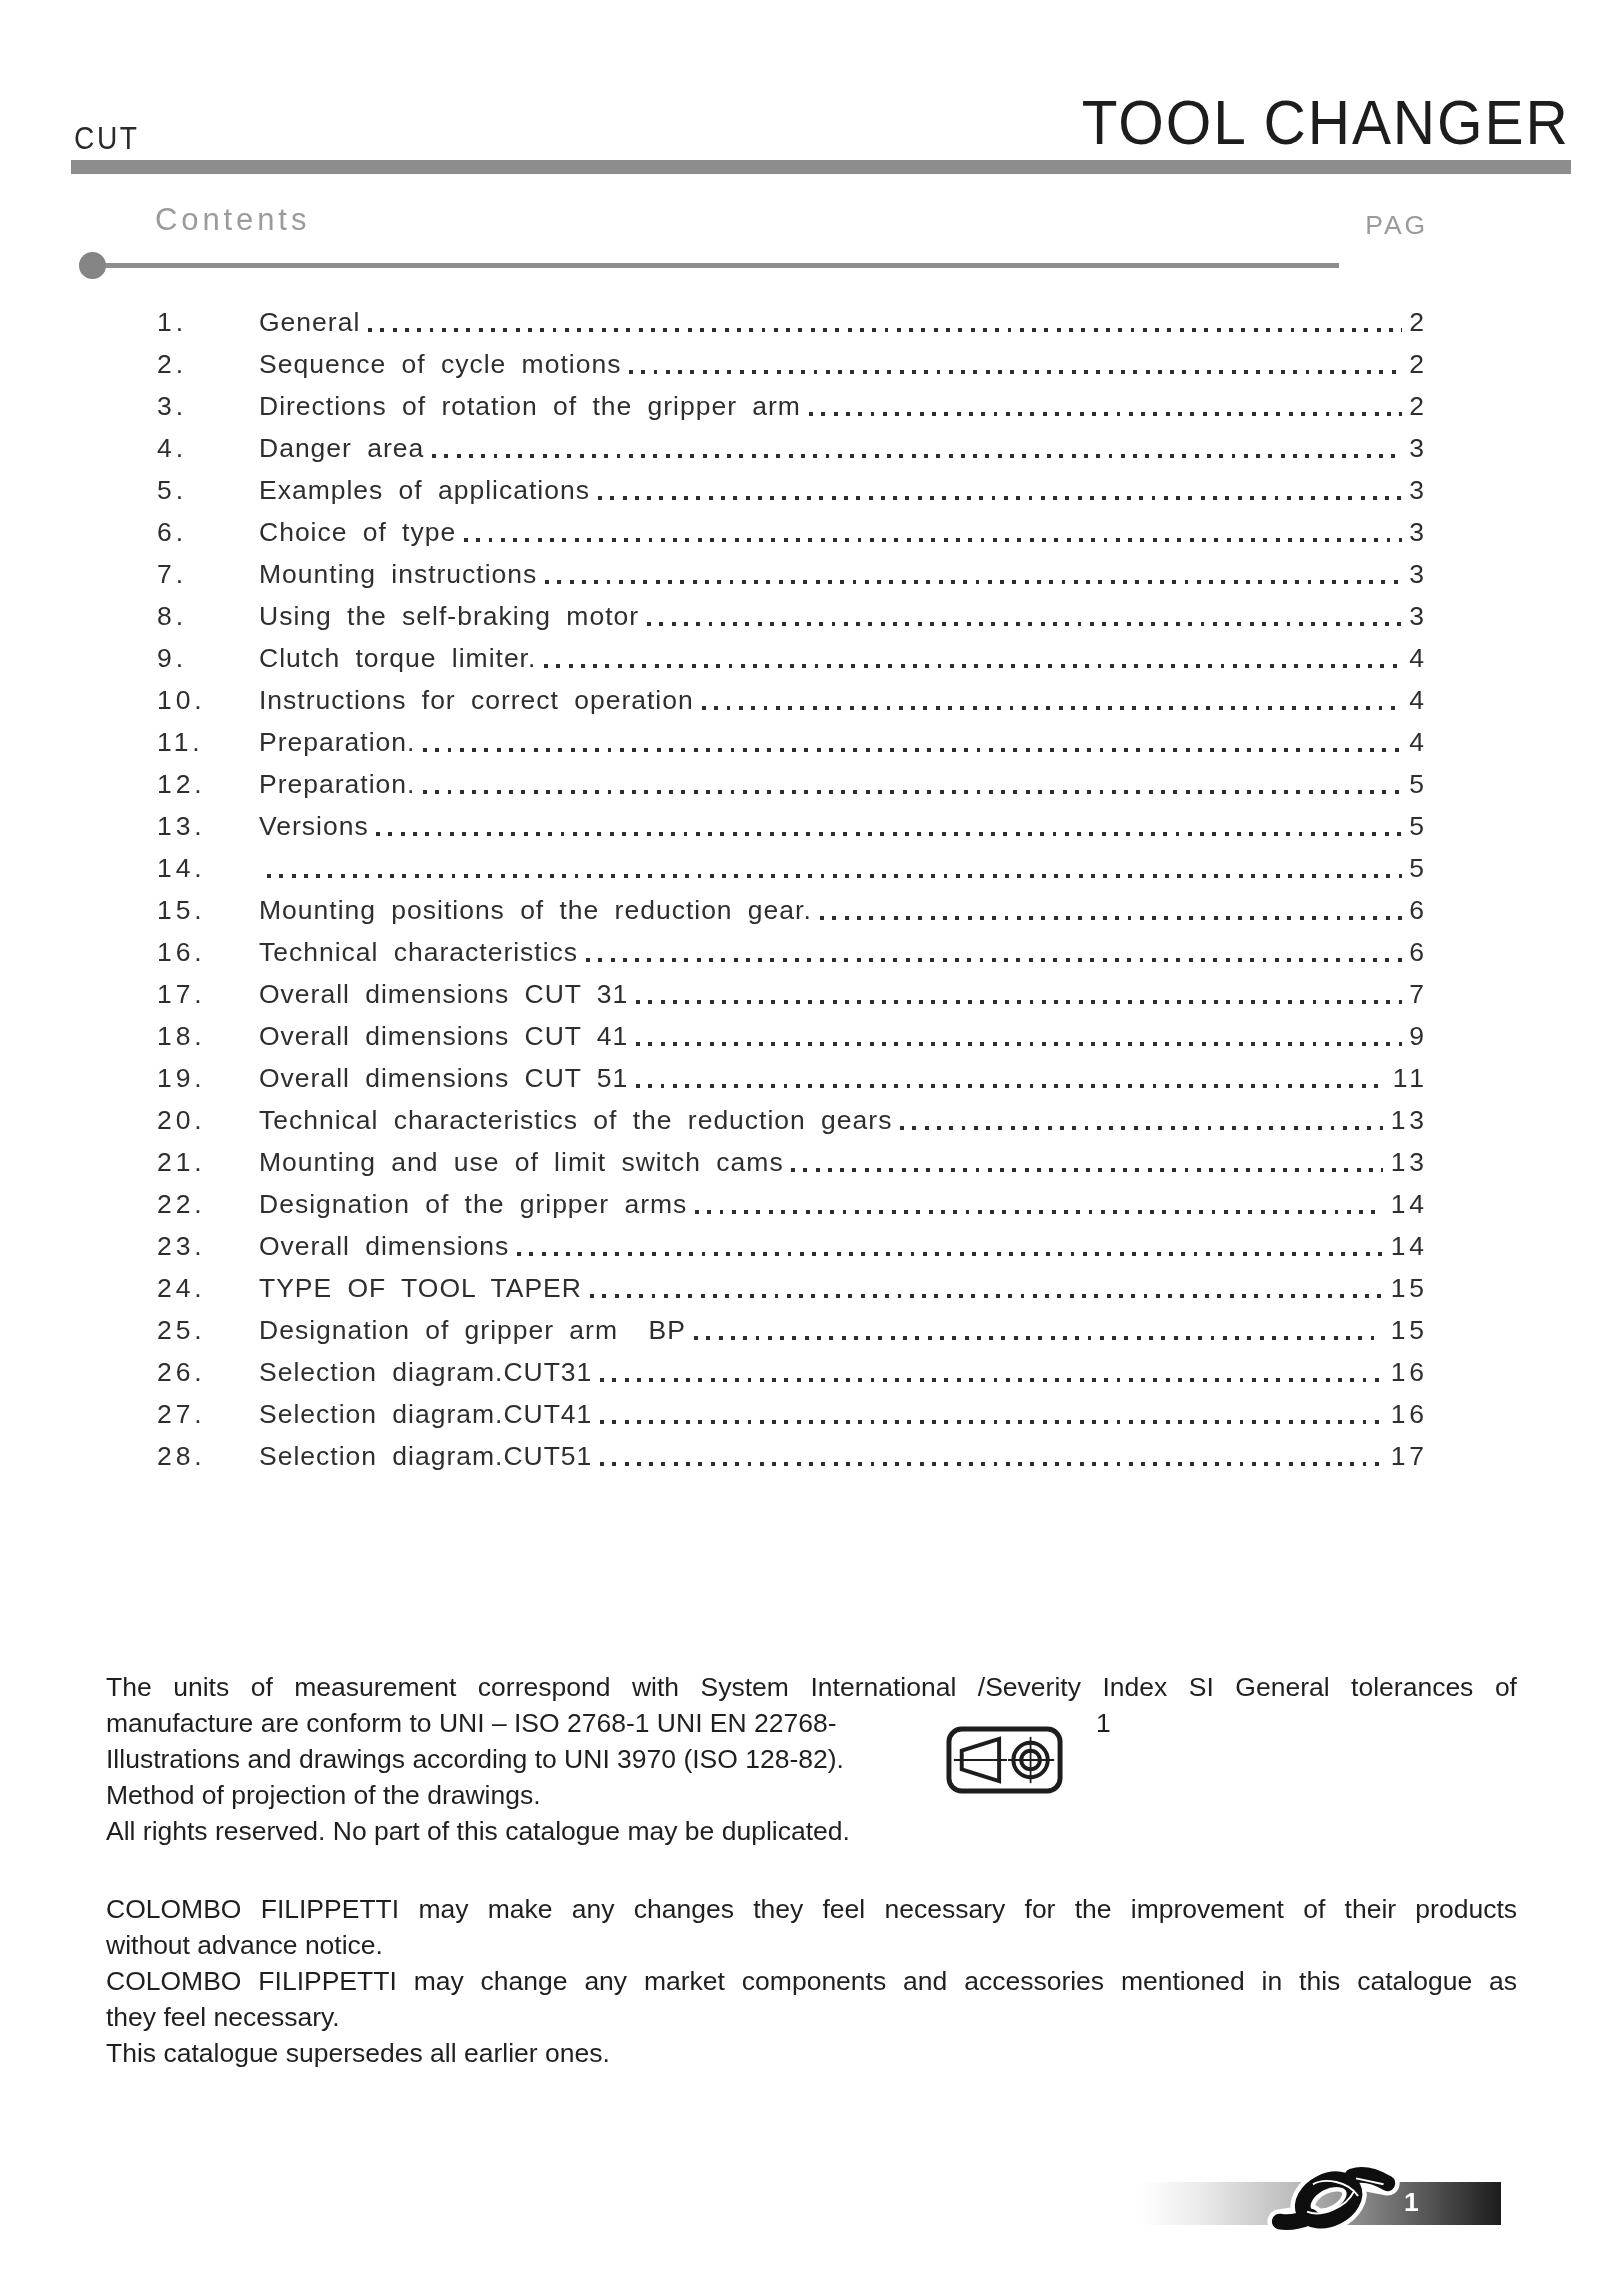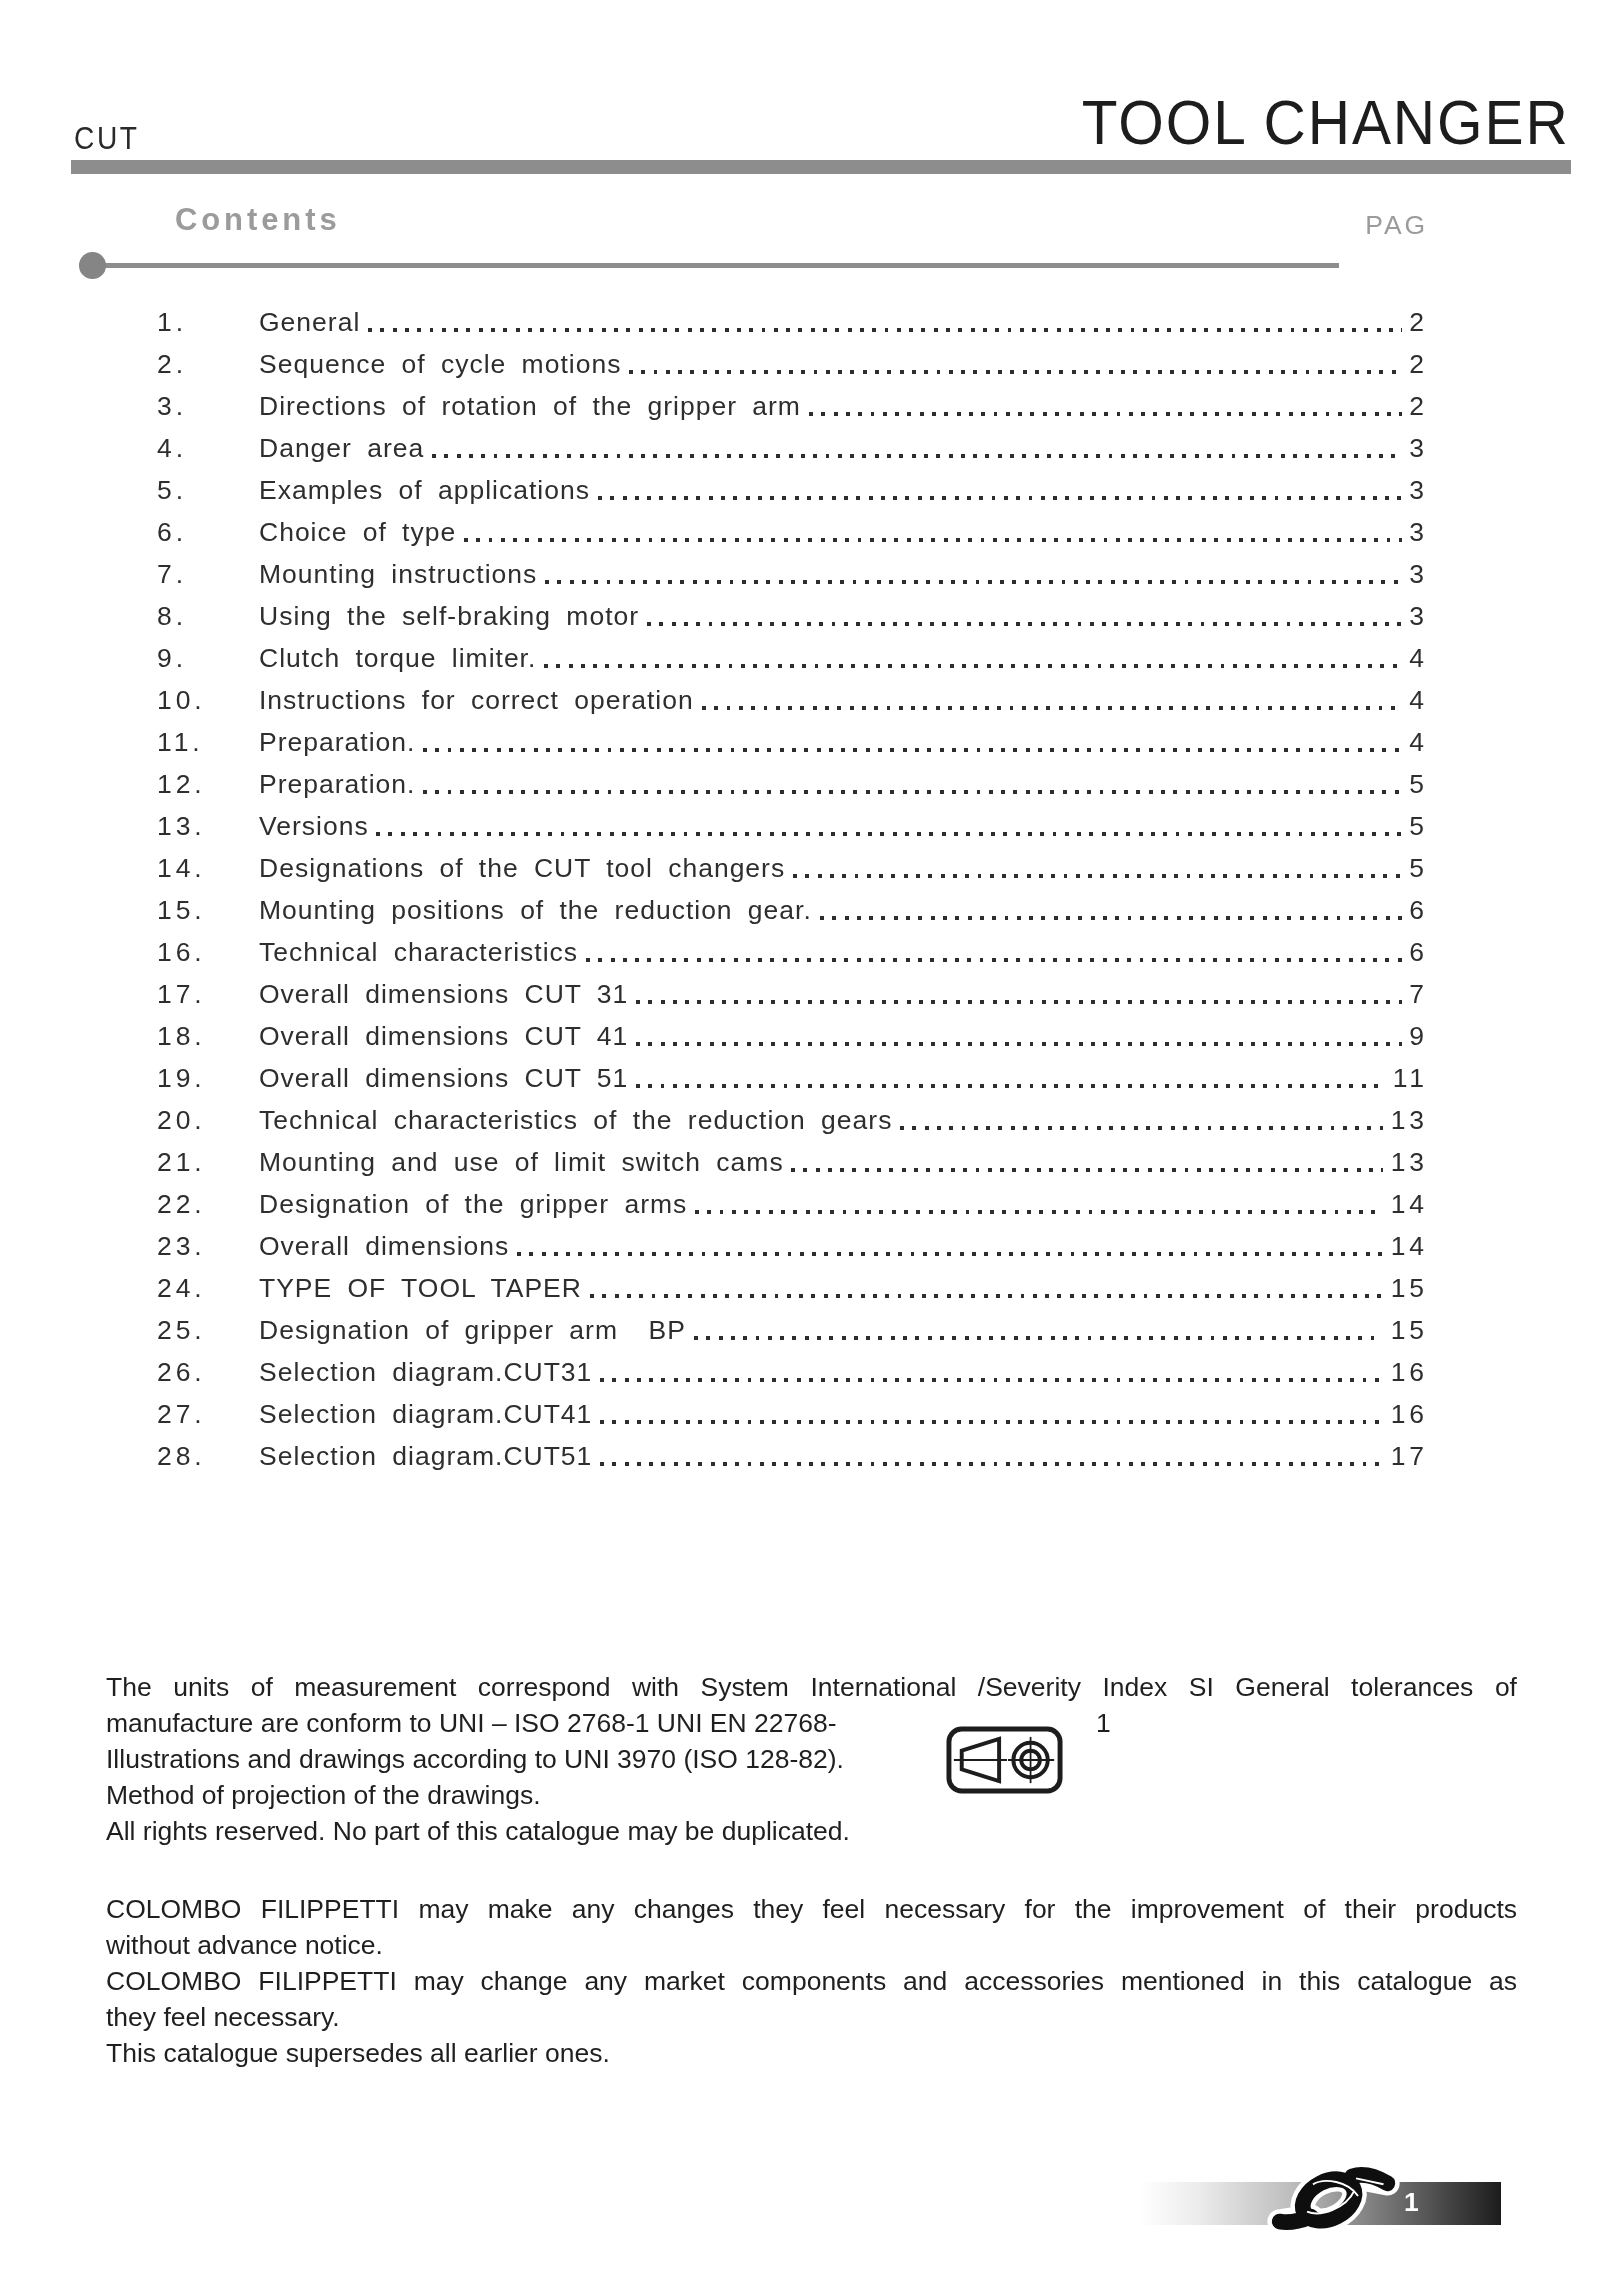--- a/index.html
+++ b/index.html
@@ -12,22 +12,22 @@
     position:absolute;left:74px;top:120px;font-size:32px;letter-spacing:2.9px;
     color:#2a2a2a;transform:scaleX(.88);transform-origin:left top;font-weight:400;
   }
   .main-title{
     position:absolute;right:51px;top:86px;font-size:63px;letter-spacing:2px;
     color:#1d1d1d;transform:scaleX(.93);transform-origin:right top;font-weight:400;white-space:nowrap;
   }
   .header-bar{position:absolute;left:71px;top:160px;width:1500px;height:13.7px;background:#8d8d8d;}
   
   .contents-heading{
-    position:absolute;left:155px;top:202px;font-size:31px;font-weight:bold;
-    color:#9b9b9b;letter-spacing:3.9px;margin-left:20px;
+    position:absolute;left:155px;top:202px;font-size:31px;font-weight:normal;
+    color:#9b9b9b;letter-spacing:3.9px;
   }
   .pag-label{
     position:absolute;right:193px;top:210px;font-size:26.5px;font-weight:normal;
     color:#9b9b9b;letter-spacing:2.9px;
   }
   .contents-rule{position:absolute;left:93px;top:263px;width:1246px;height:4.9px;background:#8d8d8d;}
   .contents-rule-dot{position:absolute;left:79px;top:252px;width:26.5px;height:26.5px;border-radius:50%;background:#858585;}
   
   .toc{position:absolute;left:157px;top:296px;width:1271px;}
   .toc-row{
@@ -146,21 +146,20 @@
       <span class="toc-page">5</span>
     </div>
     <div class="toc-row">
       <span class="toc-num">13.</span>
       <span class="toc-title">Versions</span>
       <span class="toc-leader"></span>
       <span class="toc-page">5</span>
     </div>
     <div class="toc-row">
       <span class="toc-num">14.</span>
-      <span class="toc-title">Designations of the CUT tool changers</span>
       <span class="toc-leader"></span>
       <span class="toc-page">5</span>
     </div>
     <div class="toc-row">
       <span class="toc-num">15.</span>
       <span class="toc-title">Mounting positions of the reduction gear.</span>
       <span class="toc-leader"></span>
       <span class="toc-page">6</span>
     </div>
     <div class="toc-row">

